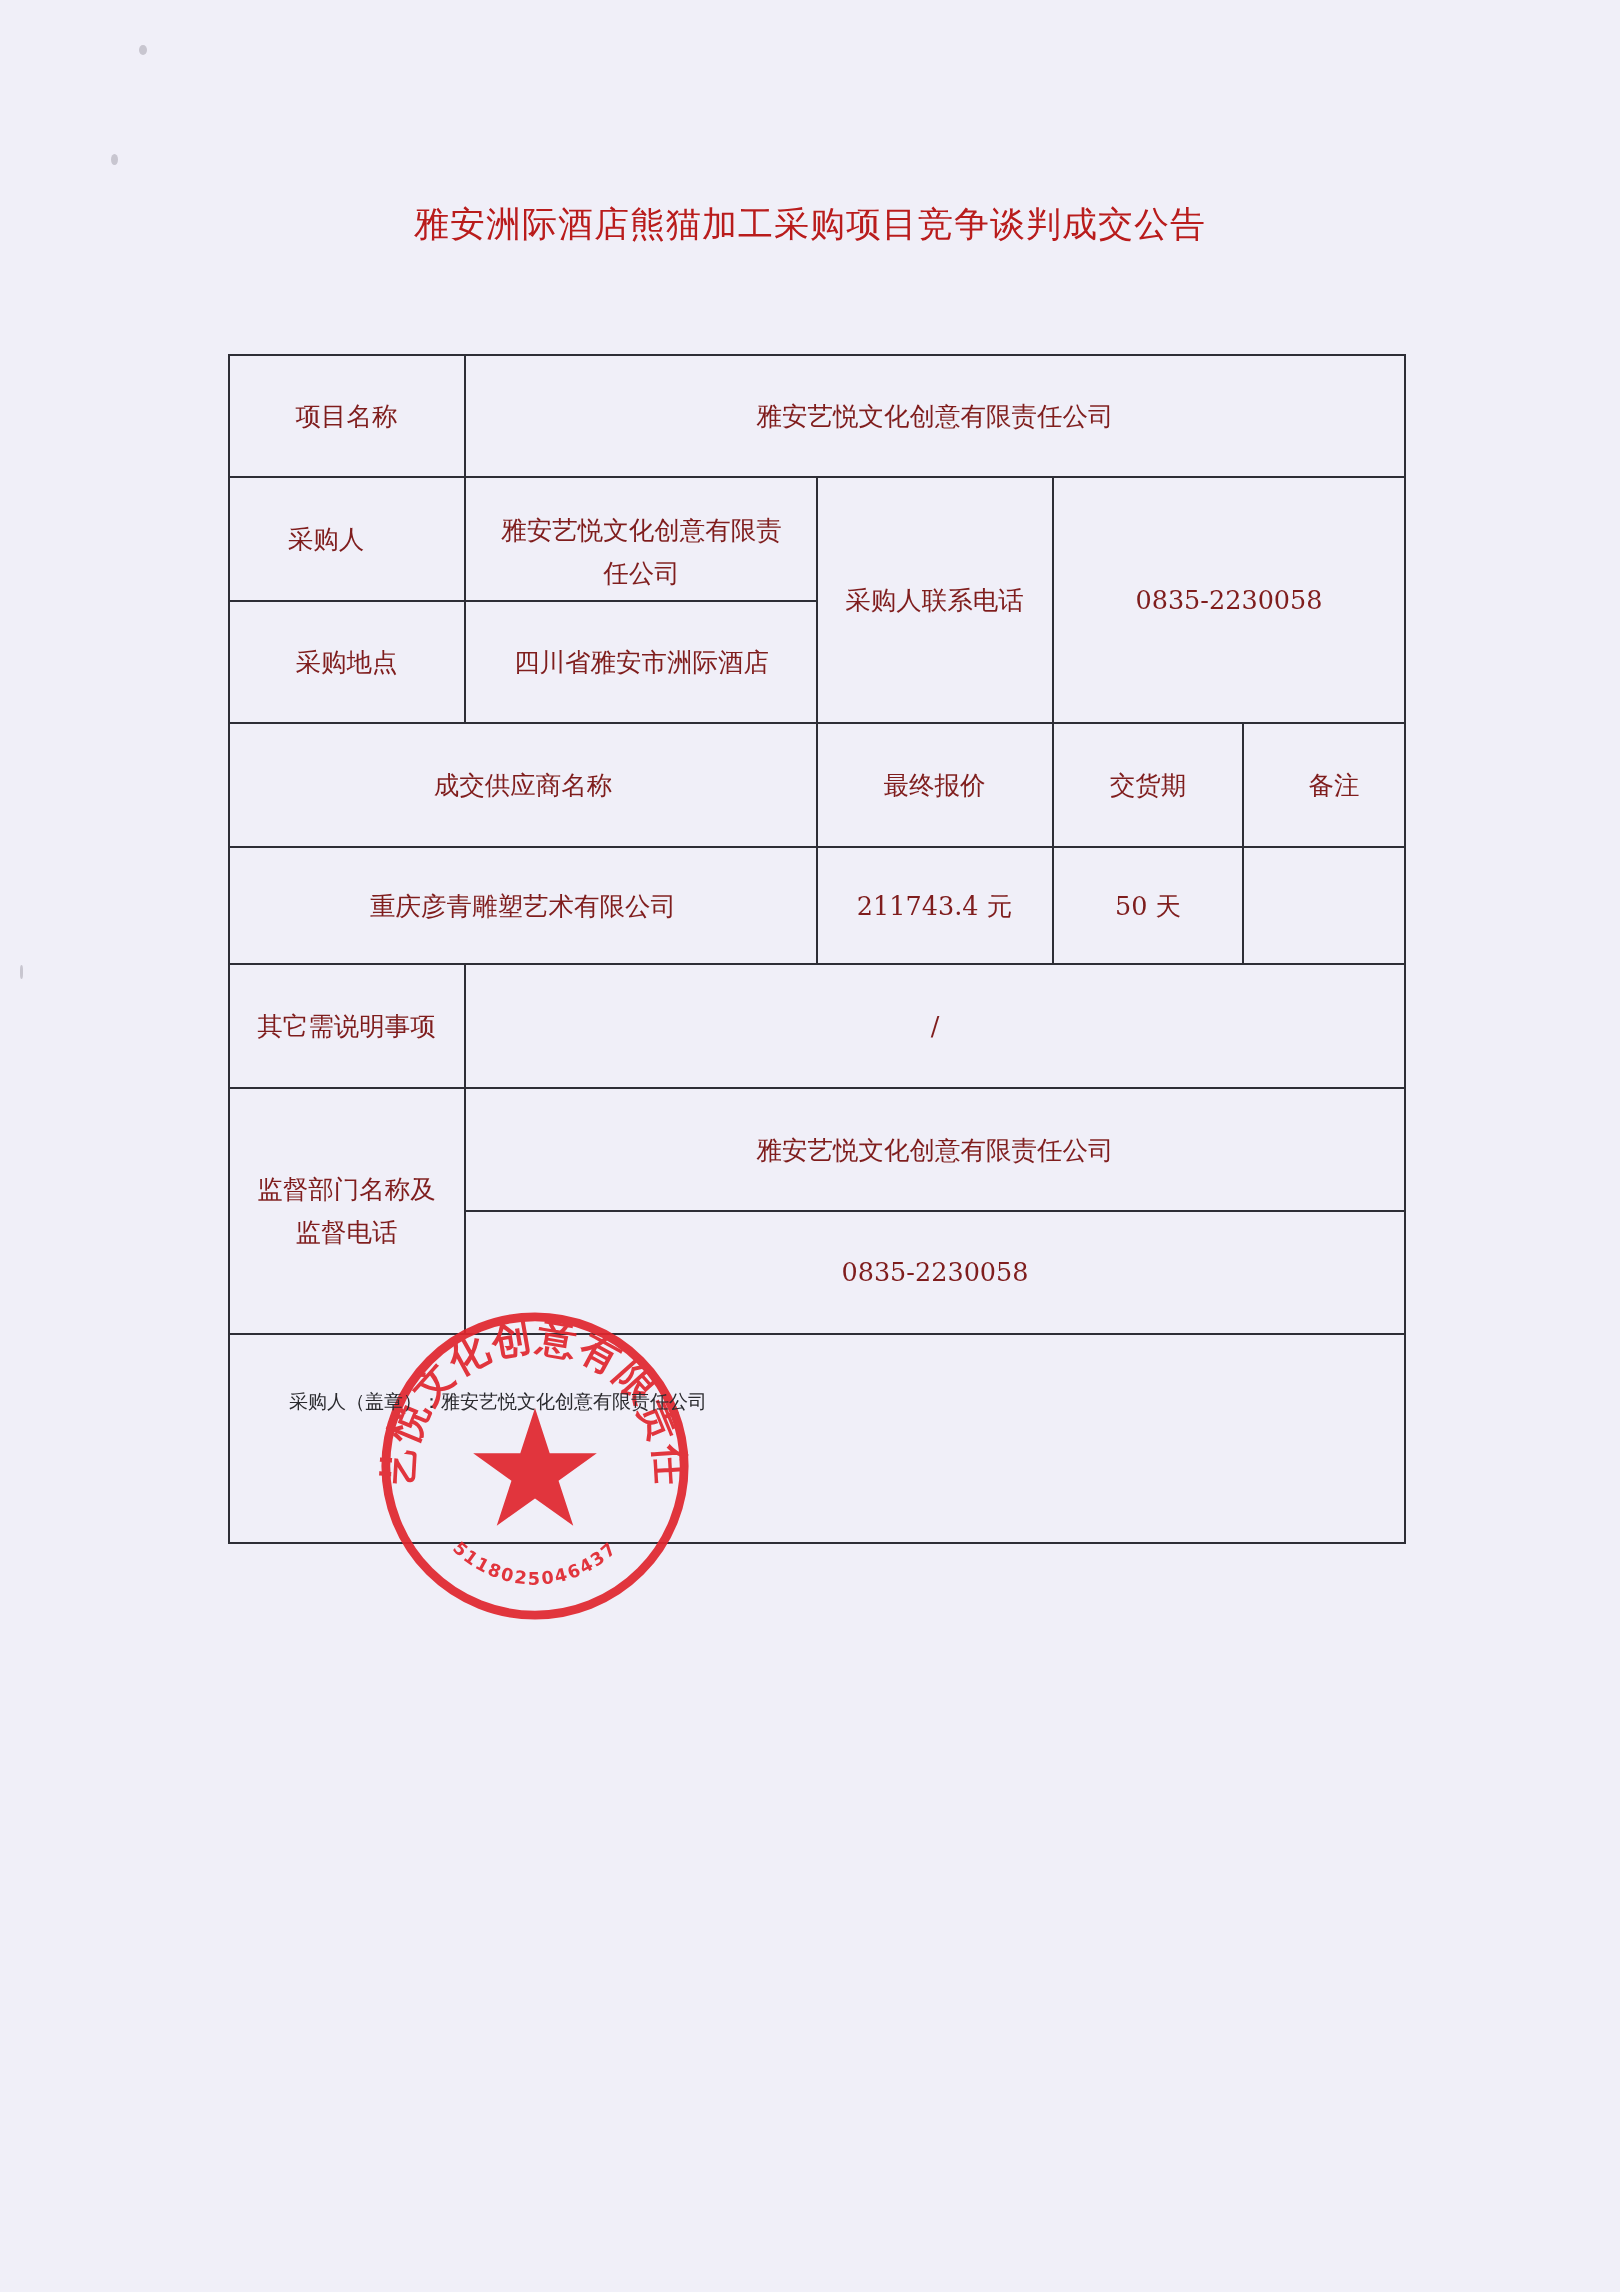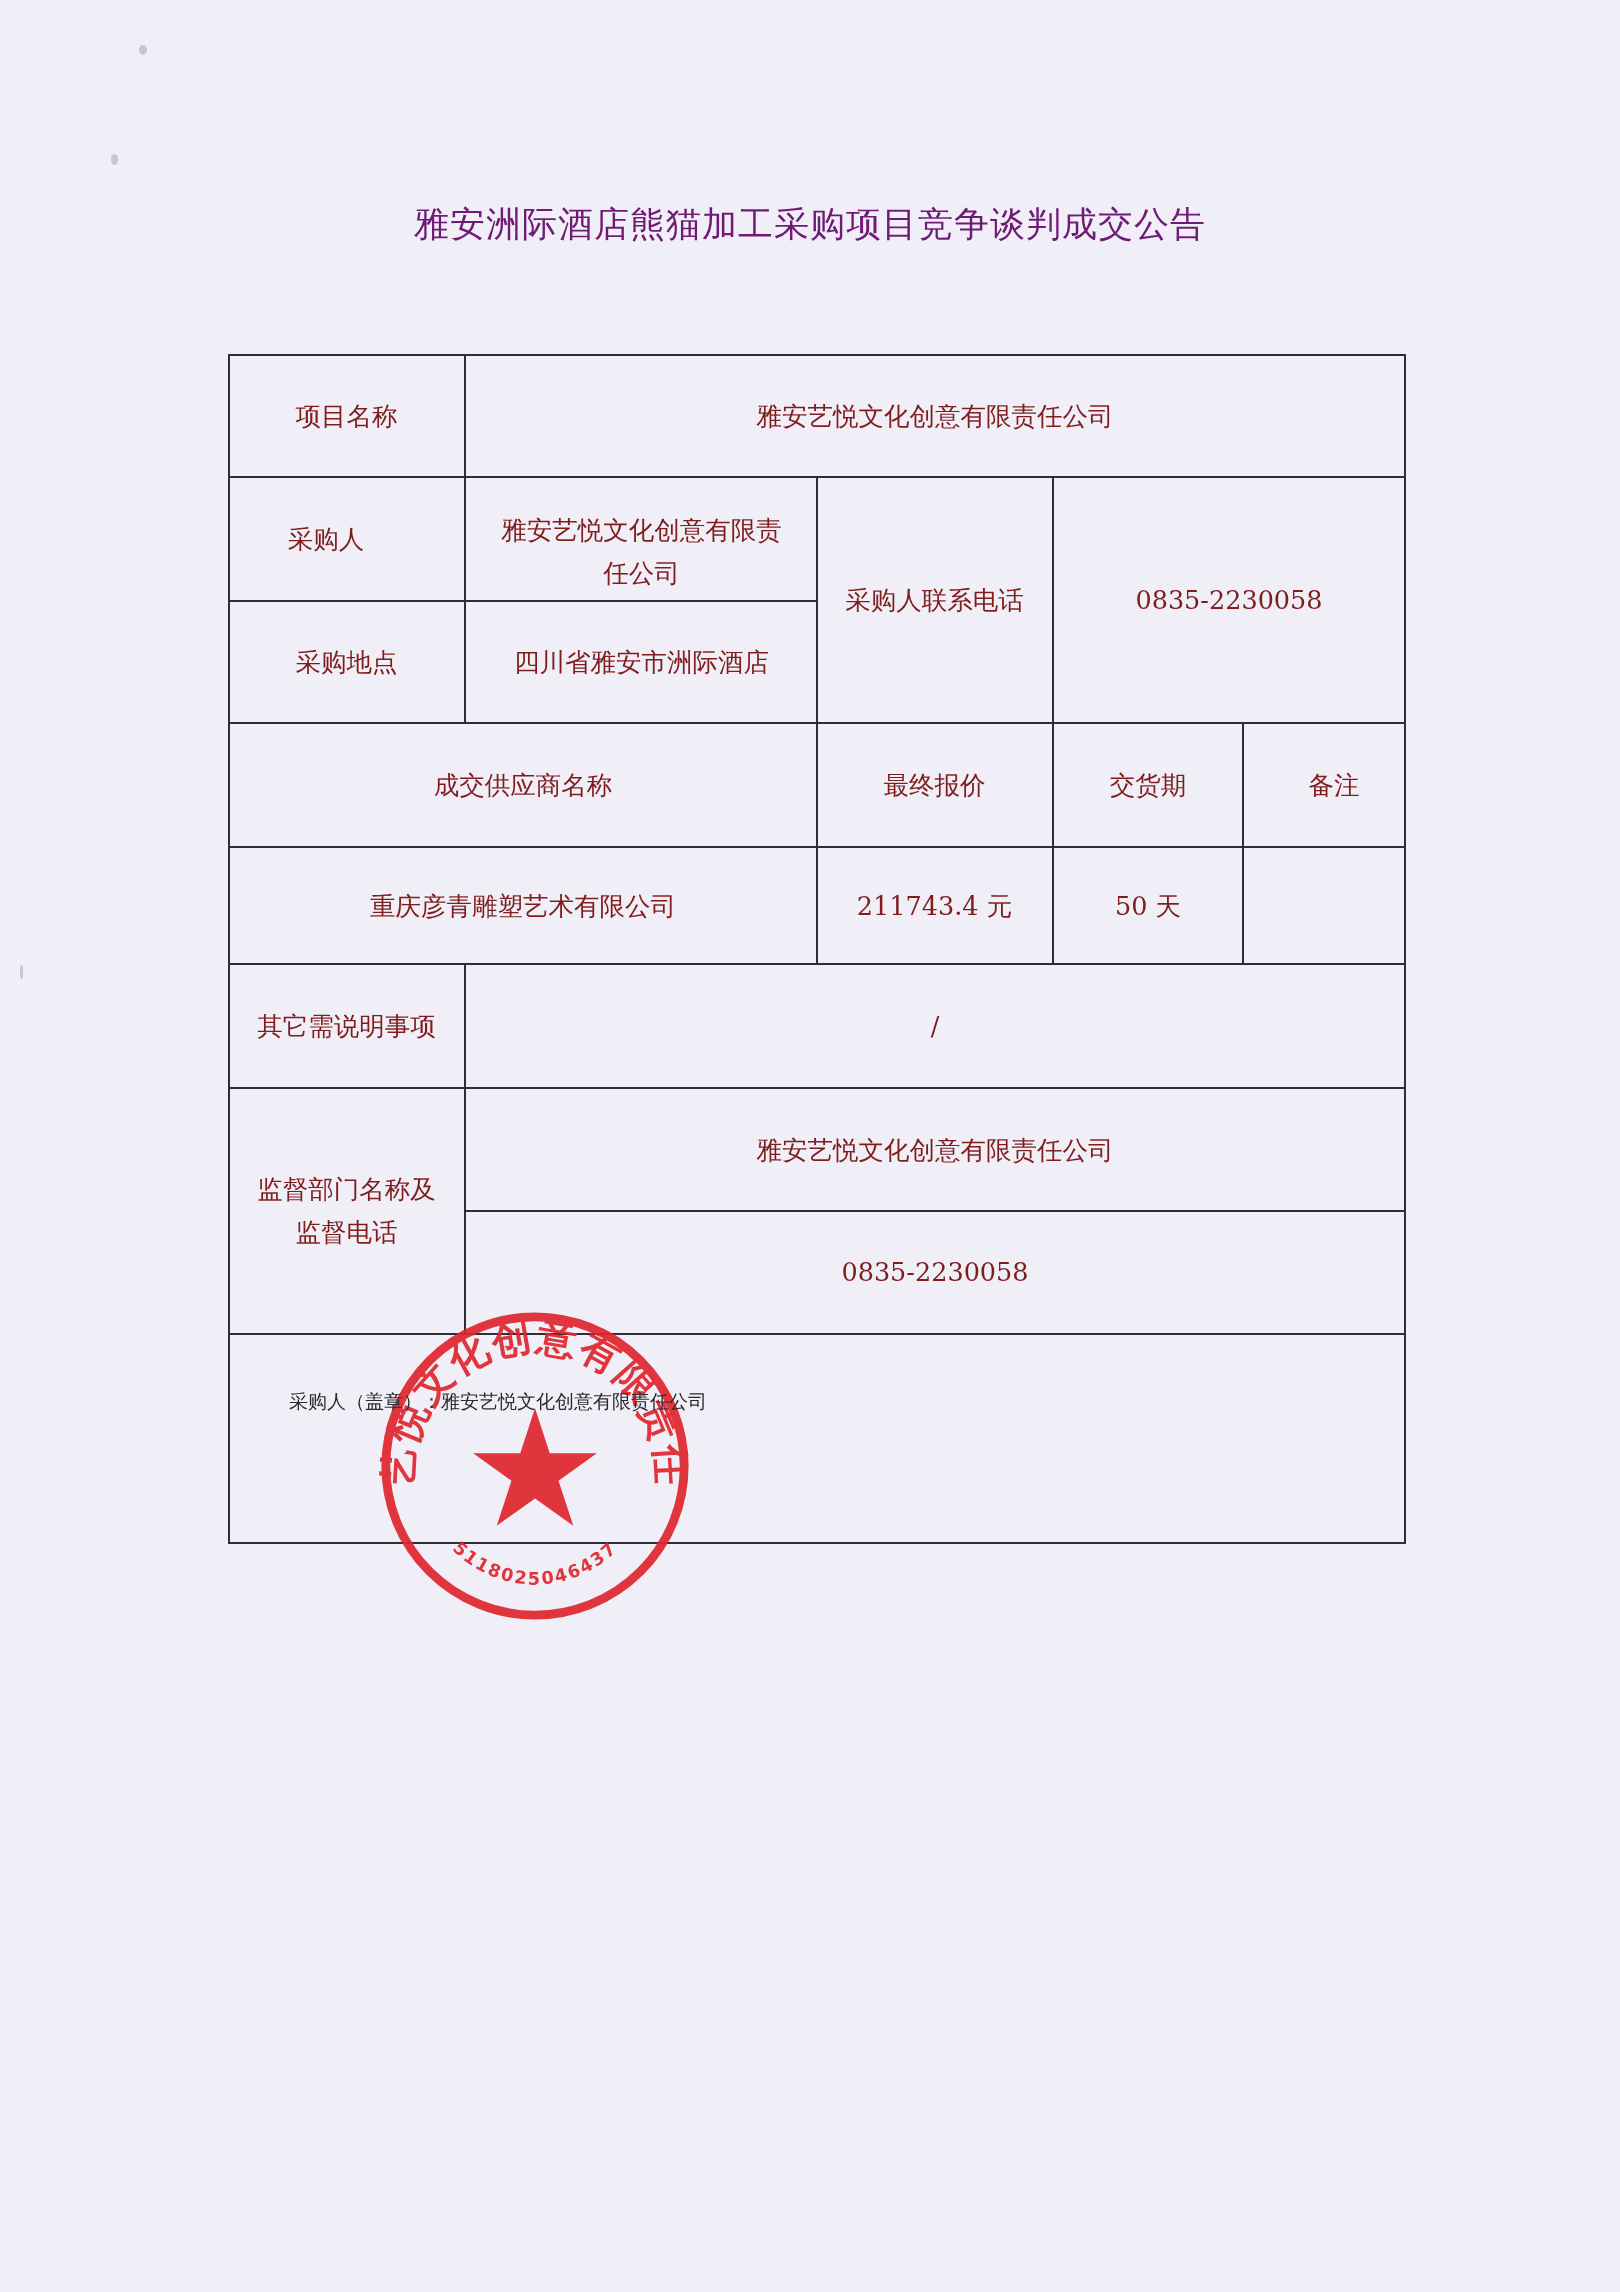--- a/index.html
+++ b/index.html
@@ -5,21 +5,21 @@
   html, body { margin:0; padding:0; }
   body {
     width:1620px; height:2293px; position:relative; overflow:hidden;
     background:#f0eff8;
     font-family:"DejaVu Serif","Liberation Serif",serif;
     color:#2a2a2e;
   }
   .title {
     position:absolute; left:0; top:201px; width:1620px; text-align:center;
     font-family:"DejaVu Sans","Liberation Sans",sans-serif;
-    font-size:35px; letter-spacing:1px; color:#701a75;
+    font-size:35px; letter-spacing:1px; color:#b91c1c;
   }
   .cell {
     position:absolute; box-sizing:border-box;
     display:flex; align-items:center; justify-content:center; text-align:center;
     font-size:25.5px; line-height:43px; color:#7f1d1d;
   }
   .hline { position:absolute; height:2px; background:#2e2e36; }
   .vline { position:absolute; width:2px; background:#2e2e36; }
   .seal { position:absolute; left:377px; top:1308px; width:316px; height:316px; pointer-events:none; opacity:0.92; }
   .sig {

